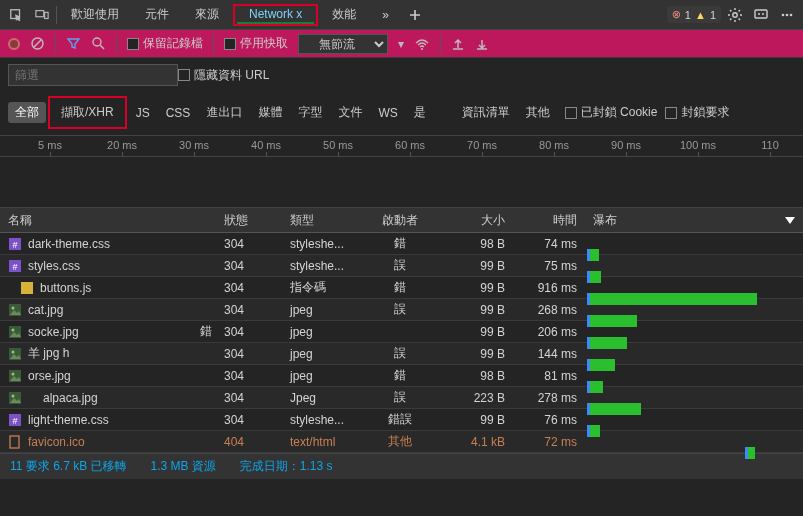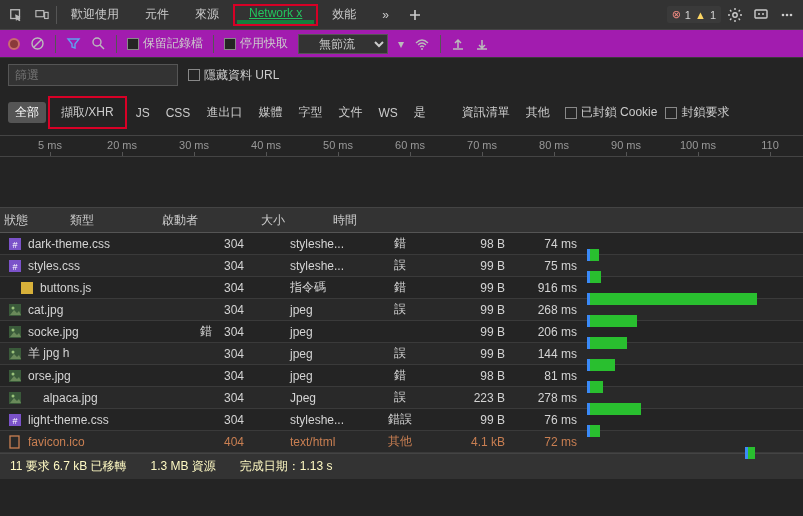--- a/index.html
+++ b/index.html
@@ -30,44 +30,43 @@
   }
   .tab {
     padding: 4px 12px;
     height: 18px;
     display: flex; align-items: center;
     color: #ccc;
     cursor: pointer;
     white-space: nowrap;
   }
   .tab.active {
-    border-bottom: 4px solid #15803d;
-    color: #22c55e;
-    text-decoration: underline;
+    border-bottom: 2px solid #15803d;
+    color: #7dd3fc;
   }
   .red-box {
     border: 2px solid #d80026;
     padding: 0 2px;
     display:flex; align-items:center;
   }
   .spacer { flex: 1; }
   .badge-group {
     background: #3a3a3a;
     border-radius: 2px;
     padding: 2px 5px;
     display:flex; gap:4px; align-items:center;
     font-size: 11px;
   }
   .badge-red { color:#f28b82; }
   .badge-yellow { color:#fdd663; }
   
   .toolbar {
     display: flex;
     align-items: center;
-    background: #a21caf;
+    background: #be185d;
     height: 28px;
     padding: 0 8px;
     gap: 10px;
     border-bottom: 1px solid #3a3a3a;
   }
   .circle-red {
     width: 12px; height: 12px; border-radius: 50%;
     background: #8a3a3a; border: 2px solid #c96d6d;
   }
   .sep { width: 1px; height: 18px; background: #555; }
@@ -77,21 +76,21 @@
   .cb .box {
     width: 12px; height: 12px;
     border: 1px solid #888; background: #242424;
   }
   select.throttle {
     background: #333; color: #ccc; border: 1px solid #555;
     font-size: 12px; padding: 1px 16px;
   }
   
   .filterrow {
-    display:flex; align-items:center; gap:10px;
+    display:flex; align-items:center; 
     padding: 6px 8px; background:#242424;
   }
   .filter-input {
     width: 170px;
     background: #333; border: 1px solid #555;
     color: #ccc; padding: 3px 6px; font-size:12px;
   }
   
   .typerow {
     display:flex; align-items:center; gap:2px;
@@ -139,21 +138,21 @@
   .row404 .name-link { color:#c97f52; }
   .row404 { color:#c97f52; }
   .bar {
     position:absolute; top:5px; height:12px;
     background:#29bf2f; border-left:3px solid #3b8af7;
   }
   
   .footer {
     border-top:1px solid #444; background:#333;
     height:26px; display:flex; align-items:center; gap:24px;
-    padding: 0 10px; color:#fef9c3;
+    padding: 0 10px; color:#0ea5e9;
   }
   .tri-up { display:inline-block; width:0;height:0;border-left:5px solid transparent;border-right:5px solid transparent;border-bottom:7px solid #ccc;}
   svg { display:block; }
 </style>
 </head>
 <body>
 
 <div class="tabbar">
   <div class="tab-icon">
     <svg class="icon16" viewBox="0 0 16 16">
@@ -317,25 +316,30 @@
     <div class="line" style="left: 626px;"></div>
     <span style="left: 698px;">100 ms</span>
     <div class="line" style="left: 698px;"></div>
     <span style="left: 770px;">110</span>
     <div class="line" style="left: 770px;"></div>
   </div>
 <div class="timeline-area"></div>
 
 <div class="table">
   <div class="thead">
+    <div class="col-name">名稱</div>
     <div class="col-status">狀態</div>
     <div class="col-type">類型</div>
     <div class="col-init">啟動者</div>
     <div class="col-size">大小</div>
     <div class="col-time">時間</div>
+    <div class="col-wf">
+      <span>瀑布</span>
+      <span class="tri-up" style="transform:rotate(180deg); border-bottom-color:#fff;"></span>
+    </div>
   </div>
   <div id="tbody">
       <div class="trow">
         <div class="col-name" style="position:relative;">
       <span>
             <svg class="icon16" viewBox="0 0 14 14">
               <rect x="1" y="1" width="12" height="12" fill="#7b52c9"></rect>
               <text x="7" y="11" text-anchor="middle" fill="#fff" font-size="9">#</text>
             </svg>
           </span>

